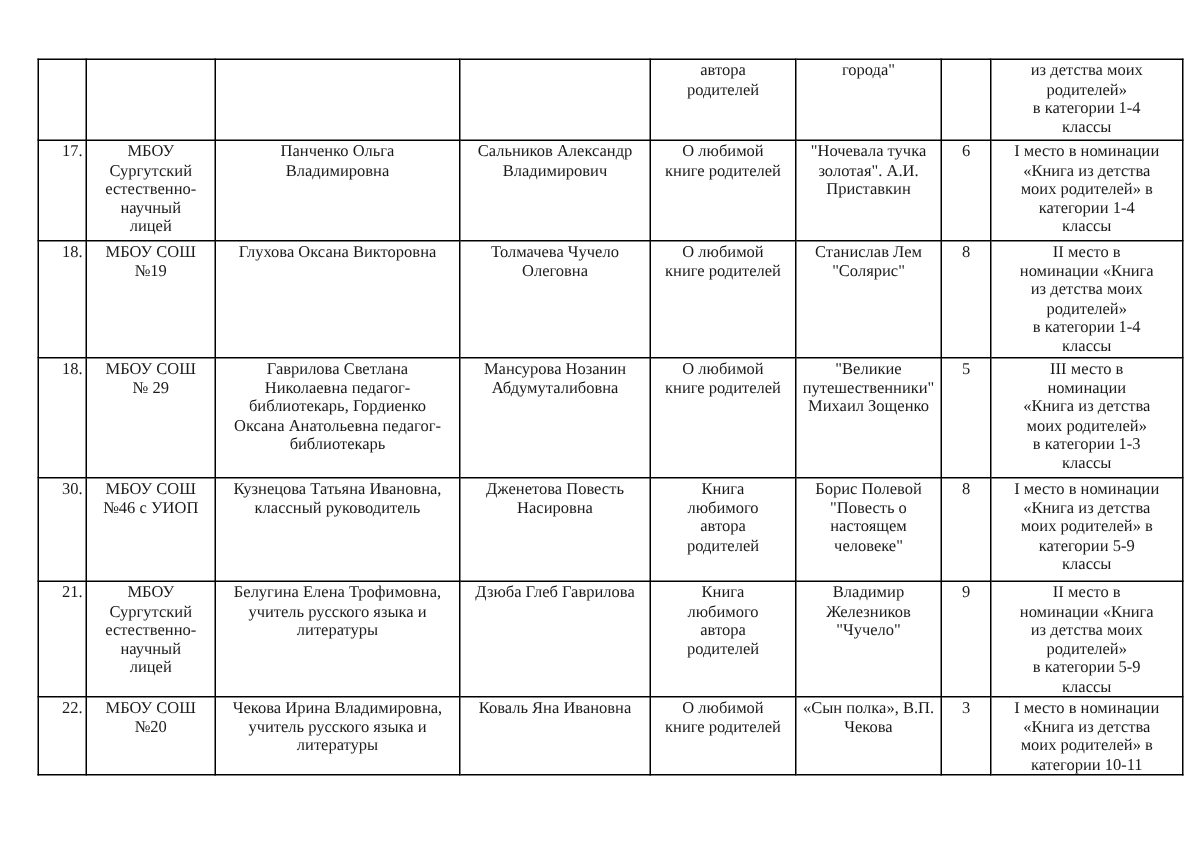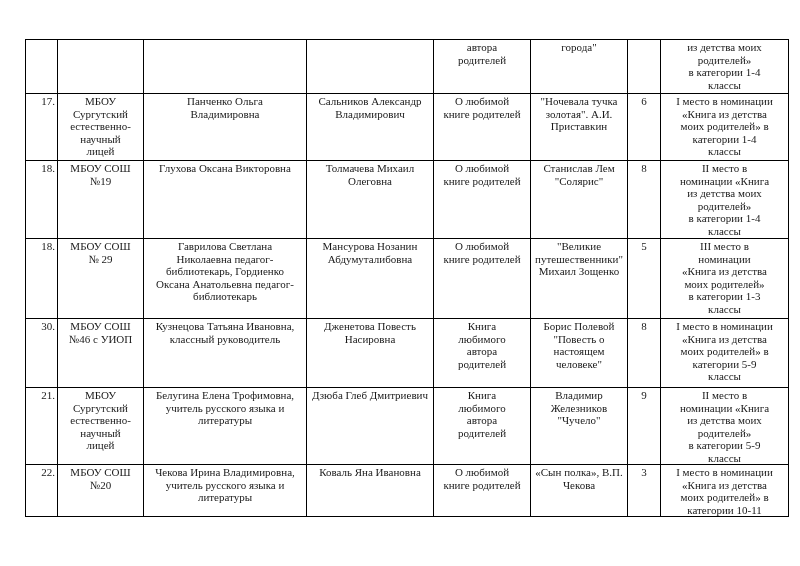--- a/index.html
+++ b/index.html
@@ -93,21 +93,21 @@
 «Книга из детства
 моих родителей» в
 категории 1-4
 классы</td>
       </tr>
       <tr style="height:78px">
         <td class="c-num">18.</td>
         <td>МБОУ СОШ
 №19</td>
         <td>Глухова Оксана Викторовна</td>
-        <td>Толмачева Михаил
+        <td>Толмачева Чучело
 Олеговна</td>
         <td>О любимой
 книге родителей</td>
         <td>Станислав Лем
 "Солярис"</td>
         <td>8</td>
         <td>II место в
 номинации «Книга
 из детства моих
 родителей»
@@ -164,21 +164,21 @@
       <tr style="height:77px">
         <td class="c-num">21.</td>
         <td>МБОУ
 Сургутский
 естественно-
 научный
 лицей</td>
         <td>Белугина Елена Трофимовна,
 учитель русского языка и
 литературы</td>
-        <td>Дзюба Глеб Дмитриевич</td>
+        <td>Дзюба Глеб Гаврилова</td>
         <td>Книга
 любимого
 автора
 родителей</td>
         <td>Владимир
 Железников
 "Чучело"</td>
         <td>9</td>
         <td>II место в
 номинации «Книга

